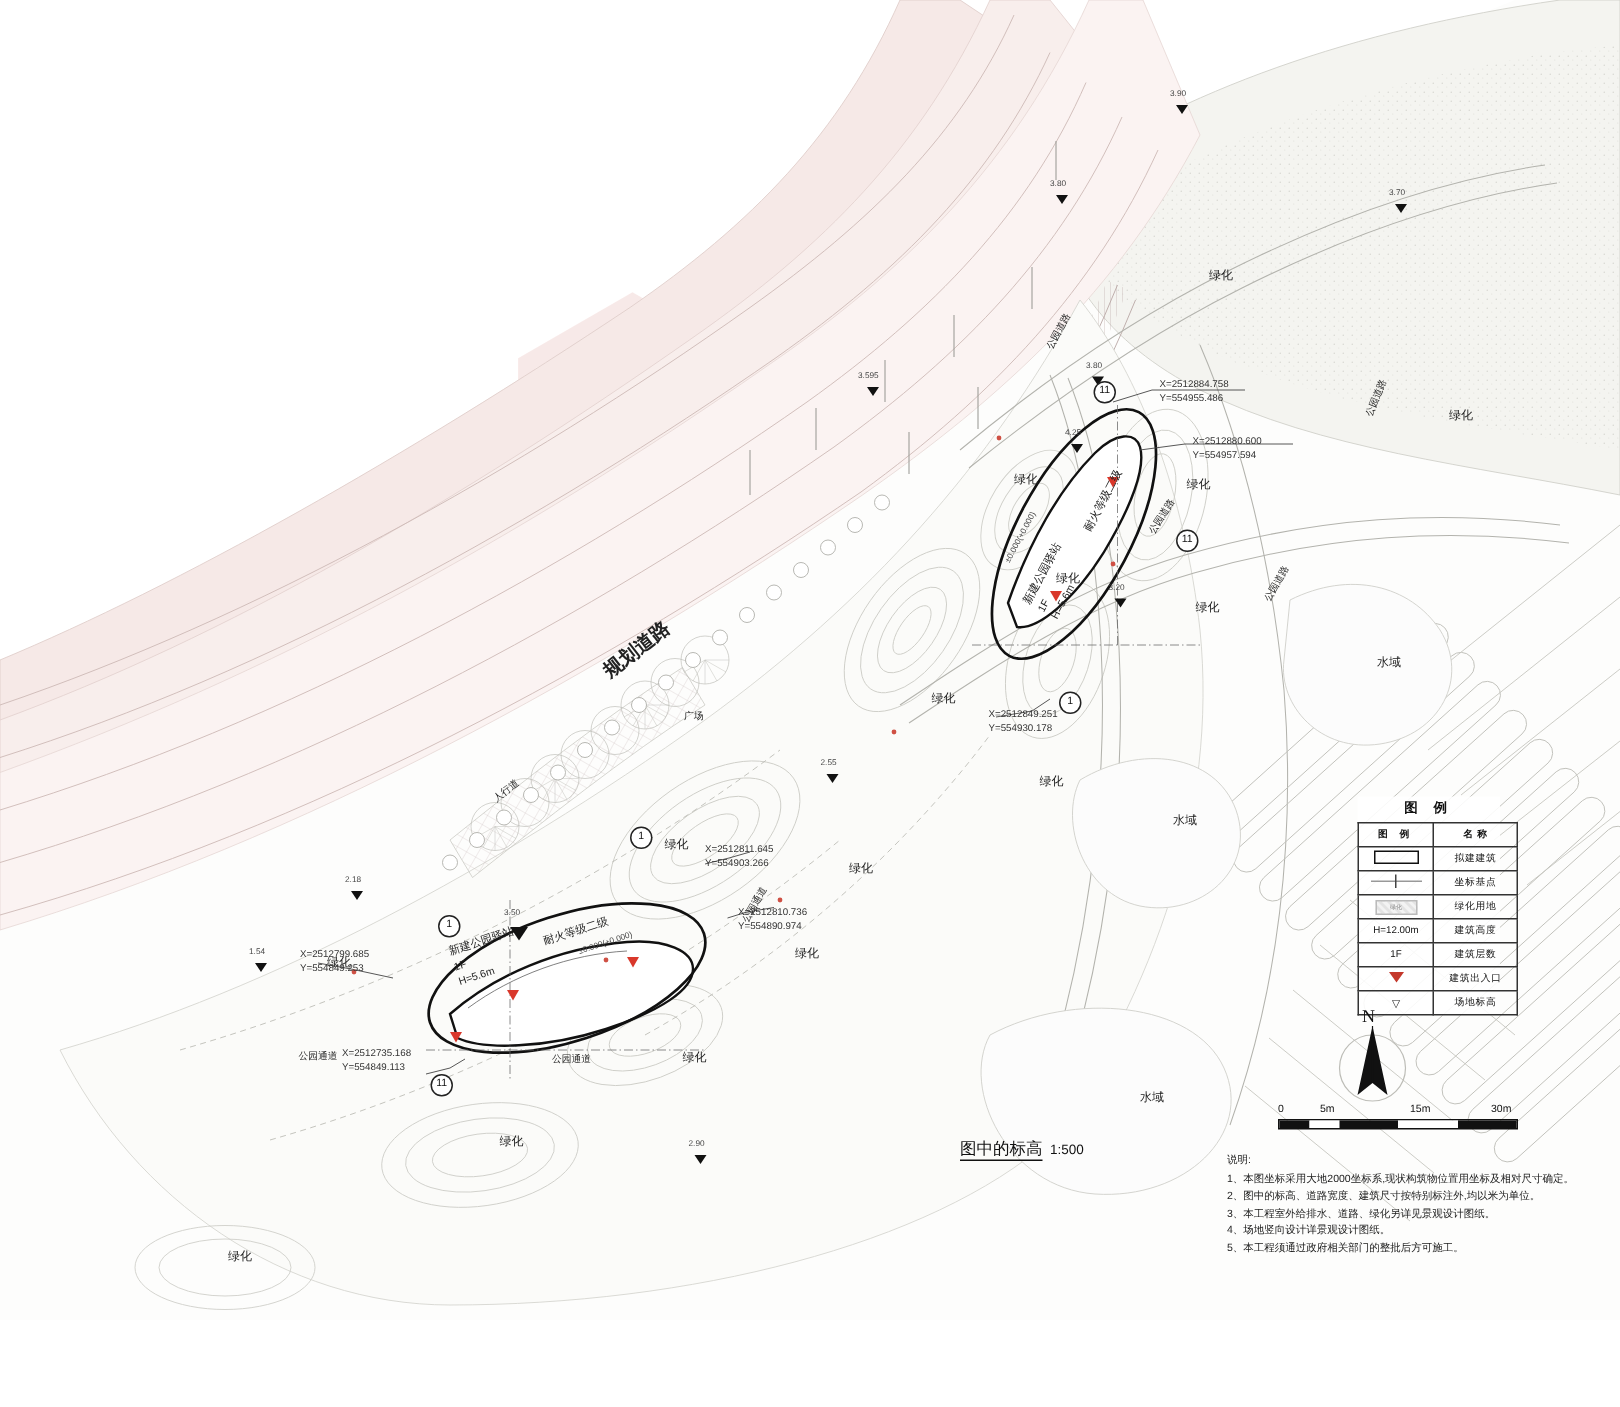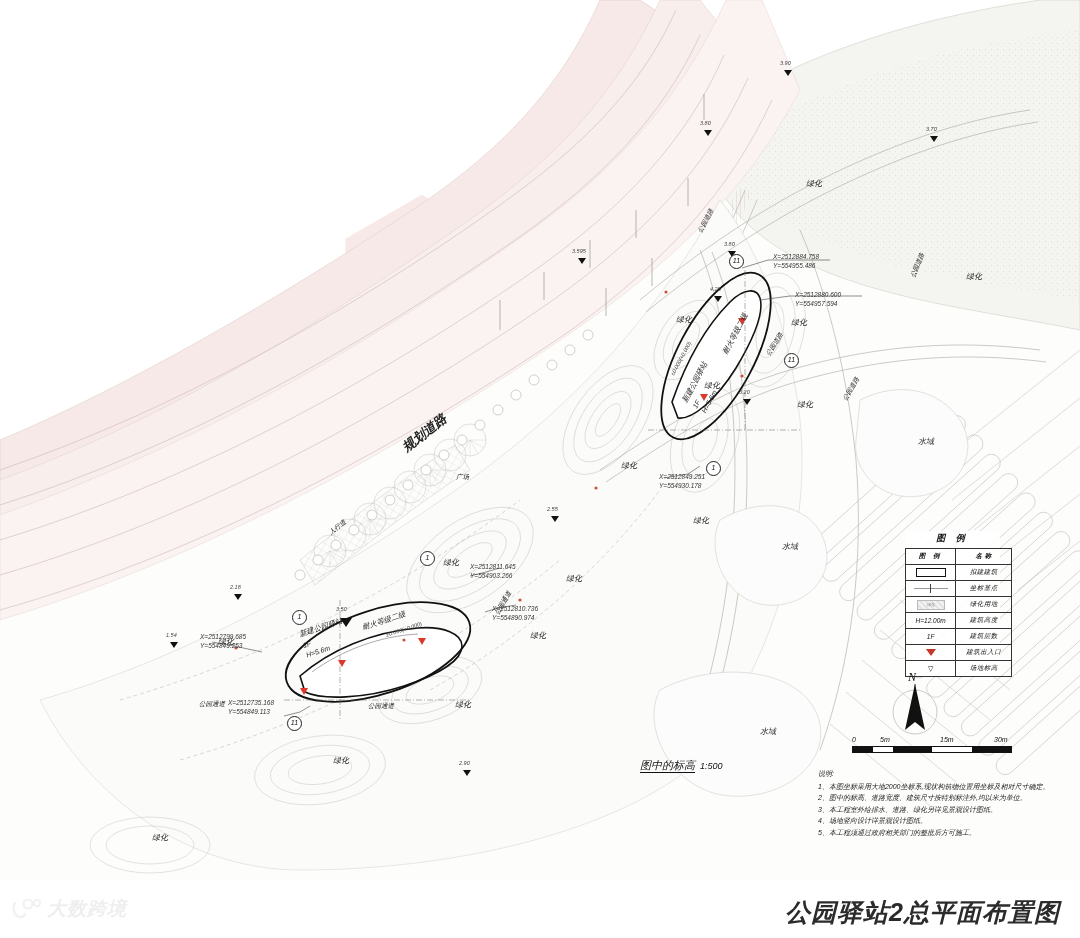--- a/index.html
+++ b/index.html
@@ -1,21 +1,21 @@
 <!DOCTYPE html>
 <html><head>
 <meta charset="utf-8">
 <style>
   html,body{margin:0;padding:0;background:#ffffff;}
   body{
     width:1080px;height:938px;overflow:hidden;position:relative;
     font-family:"Liberation Sans","DejaVu Sans",sans-serif;
     color:#1a1a1a;
   }
-  #sheet{position:absolute;inset:0;background:#fff;font-style:italic;}
+  #sheet{position:absolute;inset:0;background:#fff;}
 
   
   #drawing{position:absolute;left:0;top:0;width:1080px;height:880px;}
   #drawing svg{display:block;}
 
   
   .wm{
     position:absolute;pointer-events:none;user-select:none;
     color:#e8b9b5;opacity:.55;font-weight:700;letter-spacing:2px;
   }
@@ -569,25 +569,14 @@
 
   <div id="notes">
     <div class="n-h">说明:</div>
     <p>1、本图坐标采用大地2000坐标系,现状构筑物位置用坐标及相对尺寸确定。</p>
     <p>2、图中的标高、道路宽度、建筑尺寸按特别标注外,均以米为单位。</p>
     <p>3、本工程室外给排水、道路、绿化另详见景观设计图纸。</p>
     <p>4、场地竖向设计详景观设计图纸。</p>
     <p>5、本工程须通过政府相关部门的整批后方可施工。</p>
   </div>
 
-  <div id="footer">
-    <div id="brand">
-      <svg class="bmark" viewBox="0 0 30 24" xmlns="http://www.w3.org/2000/svg">
-        <path d="M3 6 C1 10 1 16 5 19 C8 21 12 20 13 17" fill="none" stroke="#d3d3d3" stroke-width="2.4" stroke-linecap="round"></path>
-        <circle cx="16" cy="7" r="4.5" fill="none" stroke="#d3d3d3" stroke-width="2.2"></circle>
-        <circle cx="25" cy="6" r="3.2" fill="none" stroke="#d3d3d3" stroke-width="2"></circle>
-      </svg>
-      <span class="btext">大数跨境</span>
-    </div>
-    <div id="sheet-title">公园驿站2总平面布置图</div>
-  </div>
 
 </div>
 
 </body></html>

